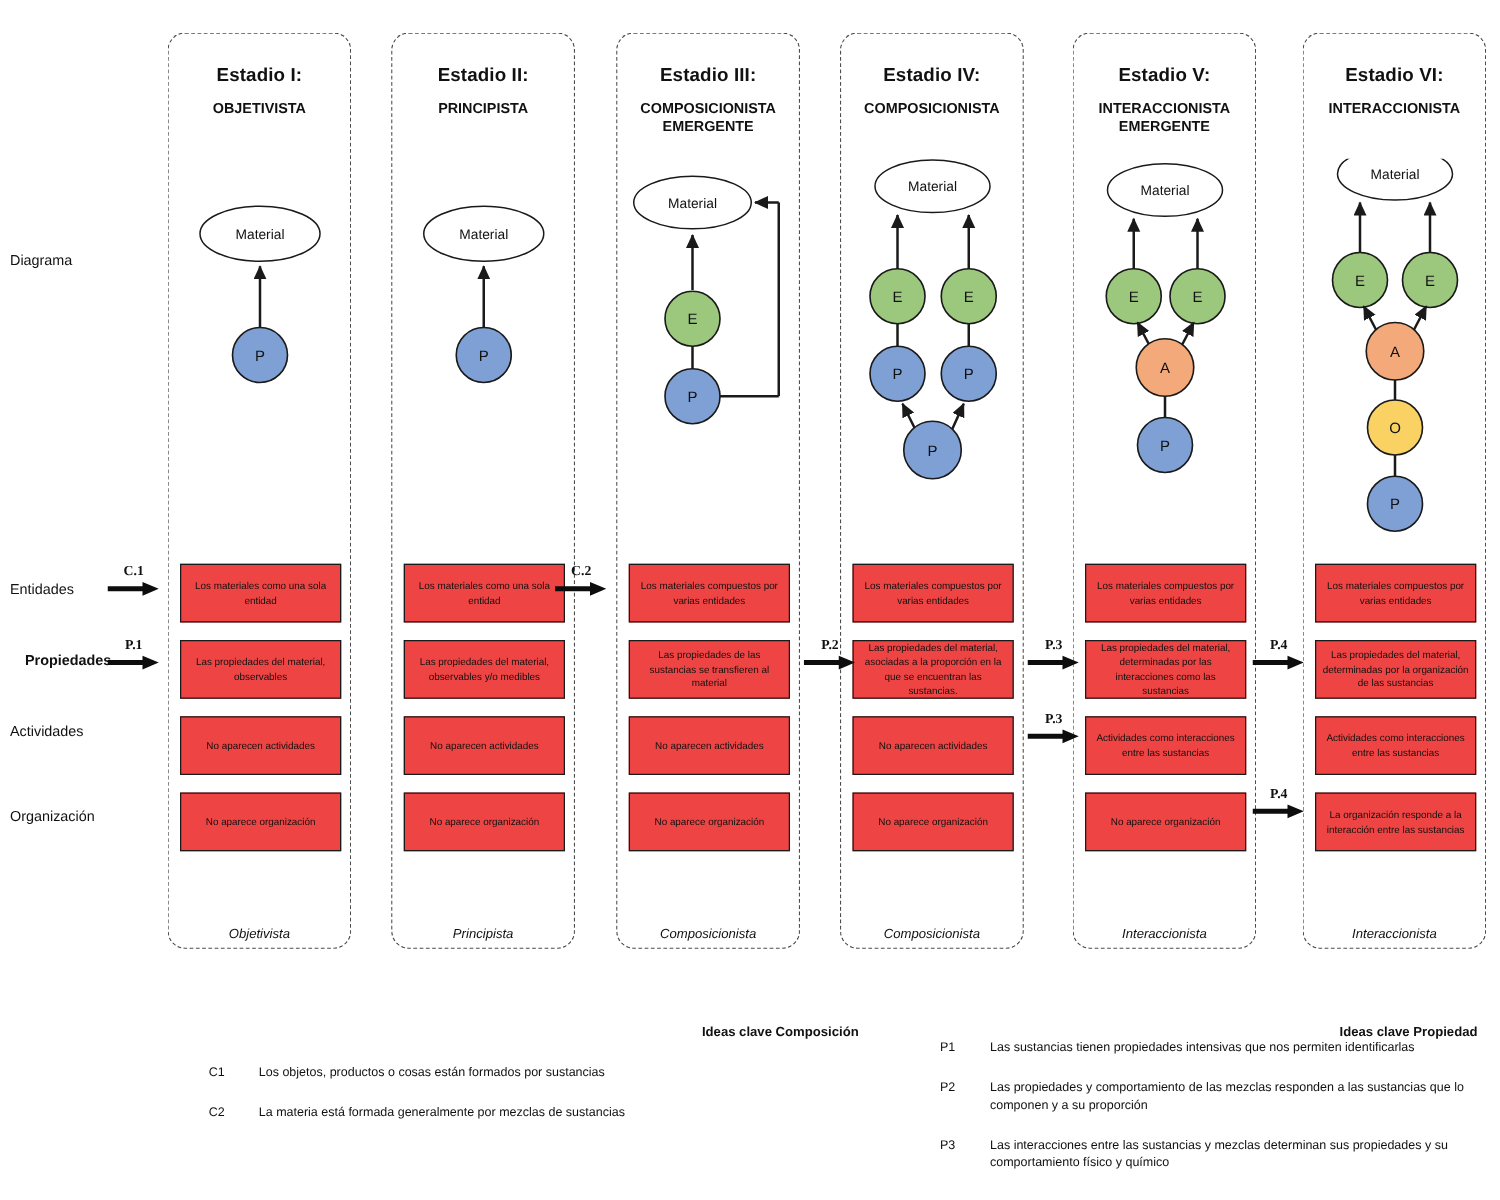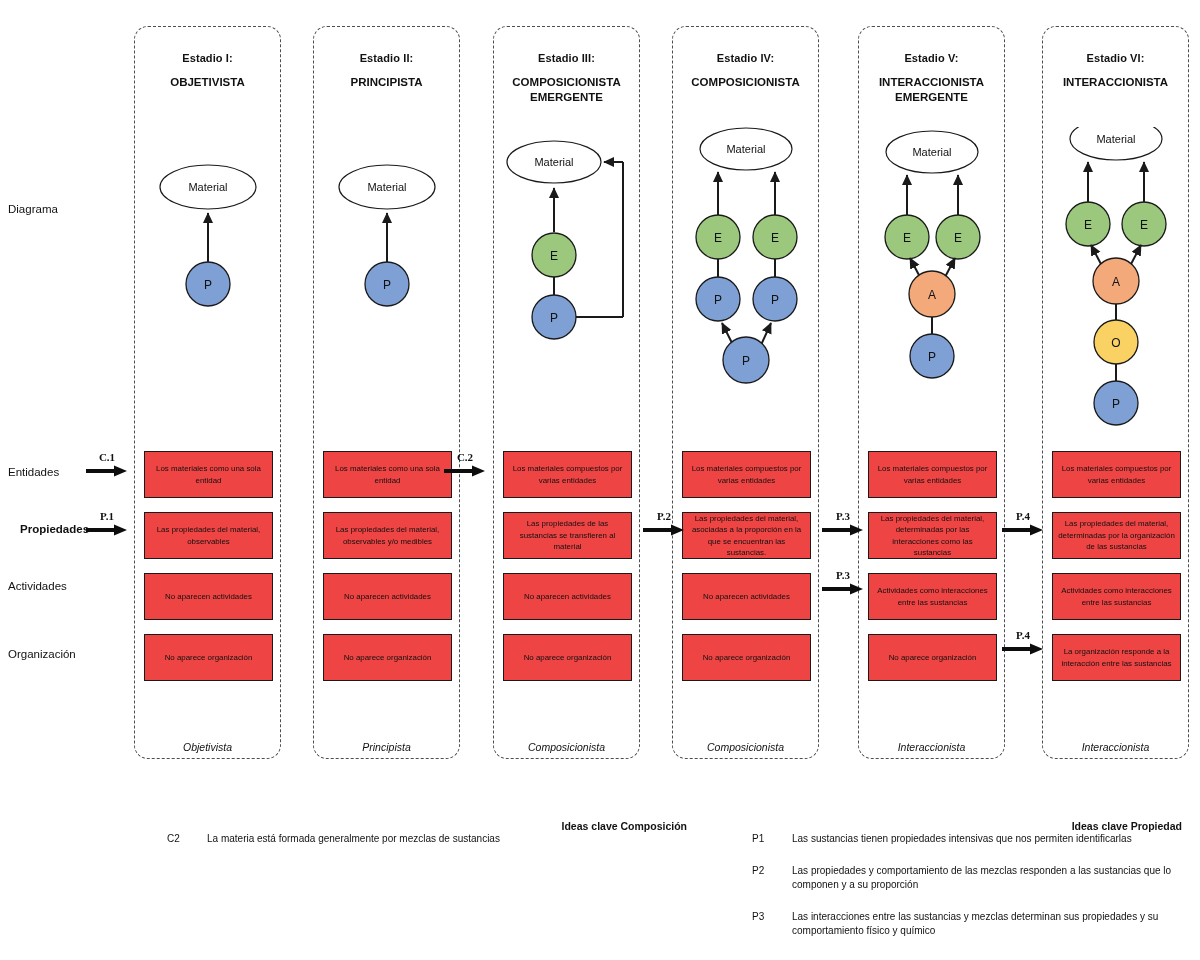--- a/index.html
+++ b/index.html
@@ -30,21 +30,21 @@
     border: 1.3px dashed #4d4d4d;
     border-radius: 14px;
     background: #fff;
   }
   .stage-head {
     position: absolute;
     top: 24px; left: 4px; right: 4px;
     text-align: center;
   }
   .stage-num {
-    font-size: 11px;
+    font-size: 15px;
     font-weight: bold;
     letter-spacing: .1px;
     line-height: 1.35;
   }
   .stage-name {
     font-size: 11.5px;
     font-weight: bold;
     line-height: 1.3;
     margin-top: 9px;
     white-space: pre-line;
@@ -434,21 +434,25 @@
     <div class="trans" style="left: 1000px; top: 630px;">
       <div class="tlabel">P.4</div>
       <div class="arrow-wrap">
         <svg width="42" height="12" viewBox="0 0 42 12" xmlns="http://www.w3.org/2000/svg">
      <path d="M0,4 L28,4 L28,0.5 L41,6 L28,11.5 L28,8 L0,8 z" fill="#0d0d0d"></path>
         </svg>
       </div>
     </div>
     <div class="legend" style="left: 167px; top: 820px; width: 520px;">
       <div class="legend-title">Ideas clave Composición</div>
-      <div class="legend-row" style="margin-top: 0;">
+      <div class="legend-row" style="margin-top: 20px;">
+        <span class="legend-code">C1</span>
+        <span class="legend-text">Los objetos, productos o cosas están formados por sustancias</span>
+      </div>
+      <div class="legend-row" style="margin-top: 17px;">
         <span class="legend-code">C2</span>
         <span class="legend-text">La materia está formada generalmente por mezclas de sustancias</span>
       </div>
     </div>
     <div class="legend" style="left: 752px; top: 820px; width: 430px;">
       <div class="legend-title">Ideas clave Propiedad</div>
       <div class="legend-row" style="">
         <span class="legend-code">P1</span>
         <span class="legend-text">Las sustancias tienen propiedades intensivas que nos permiten identificarlas</span>
       </div>

